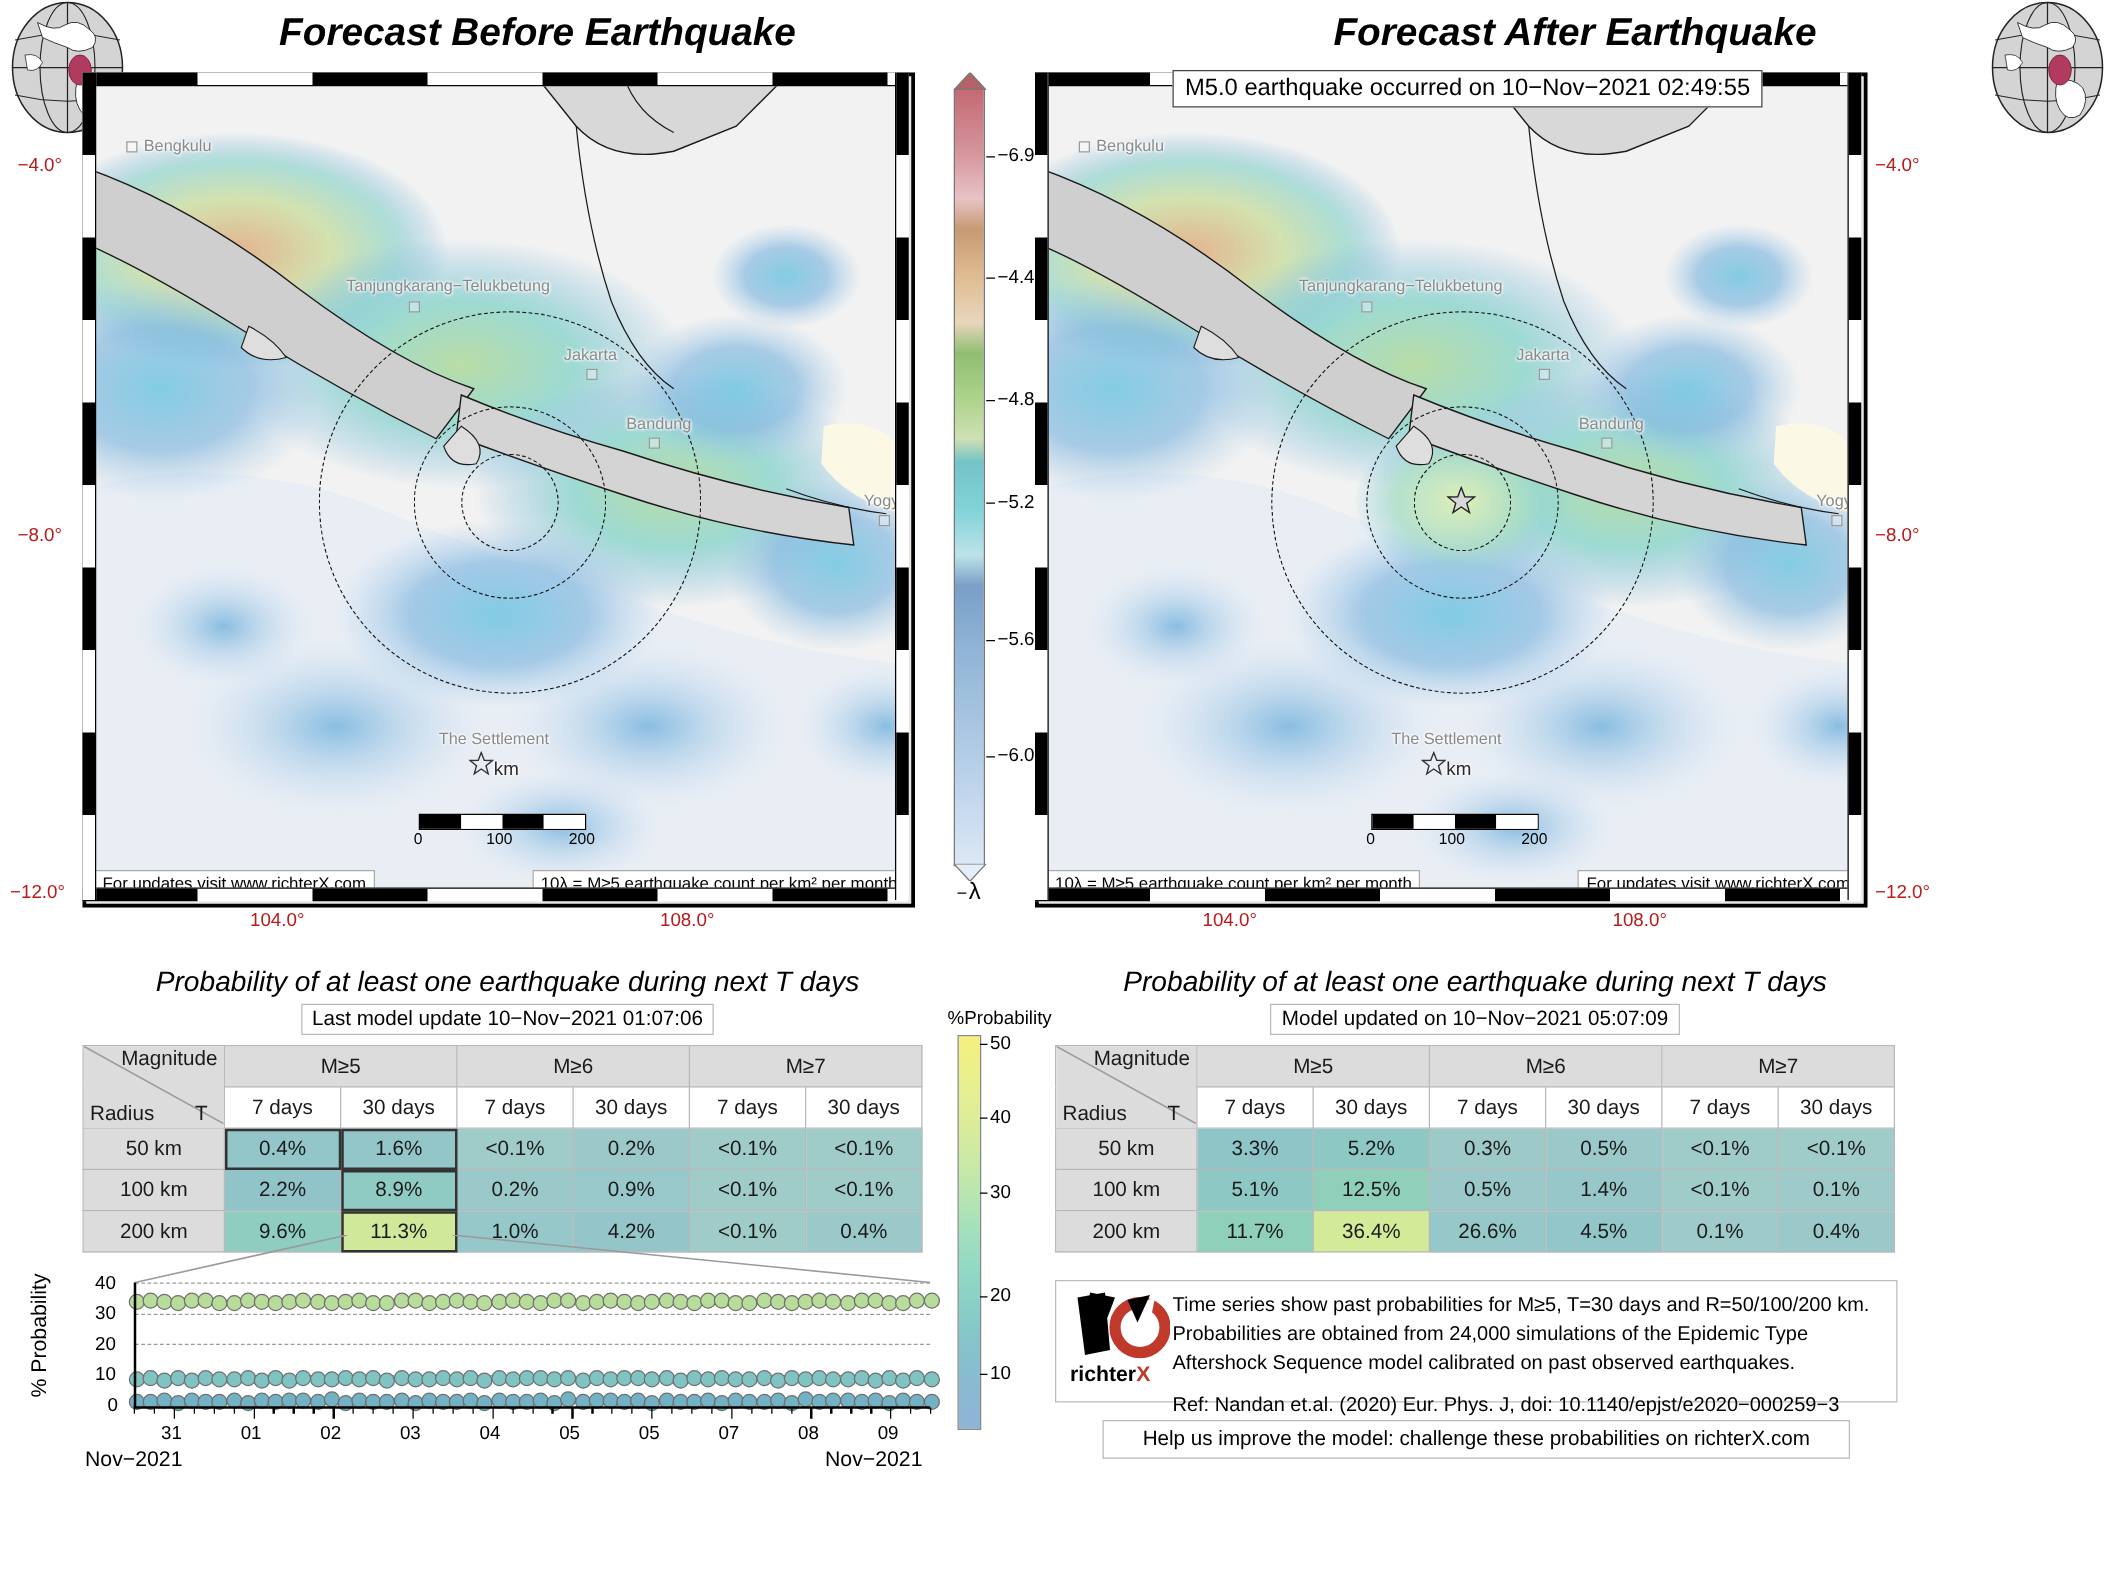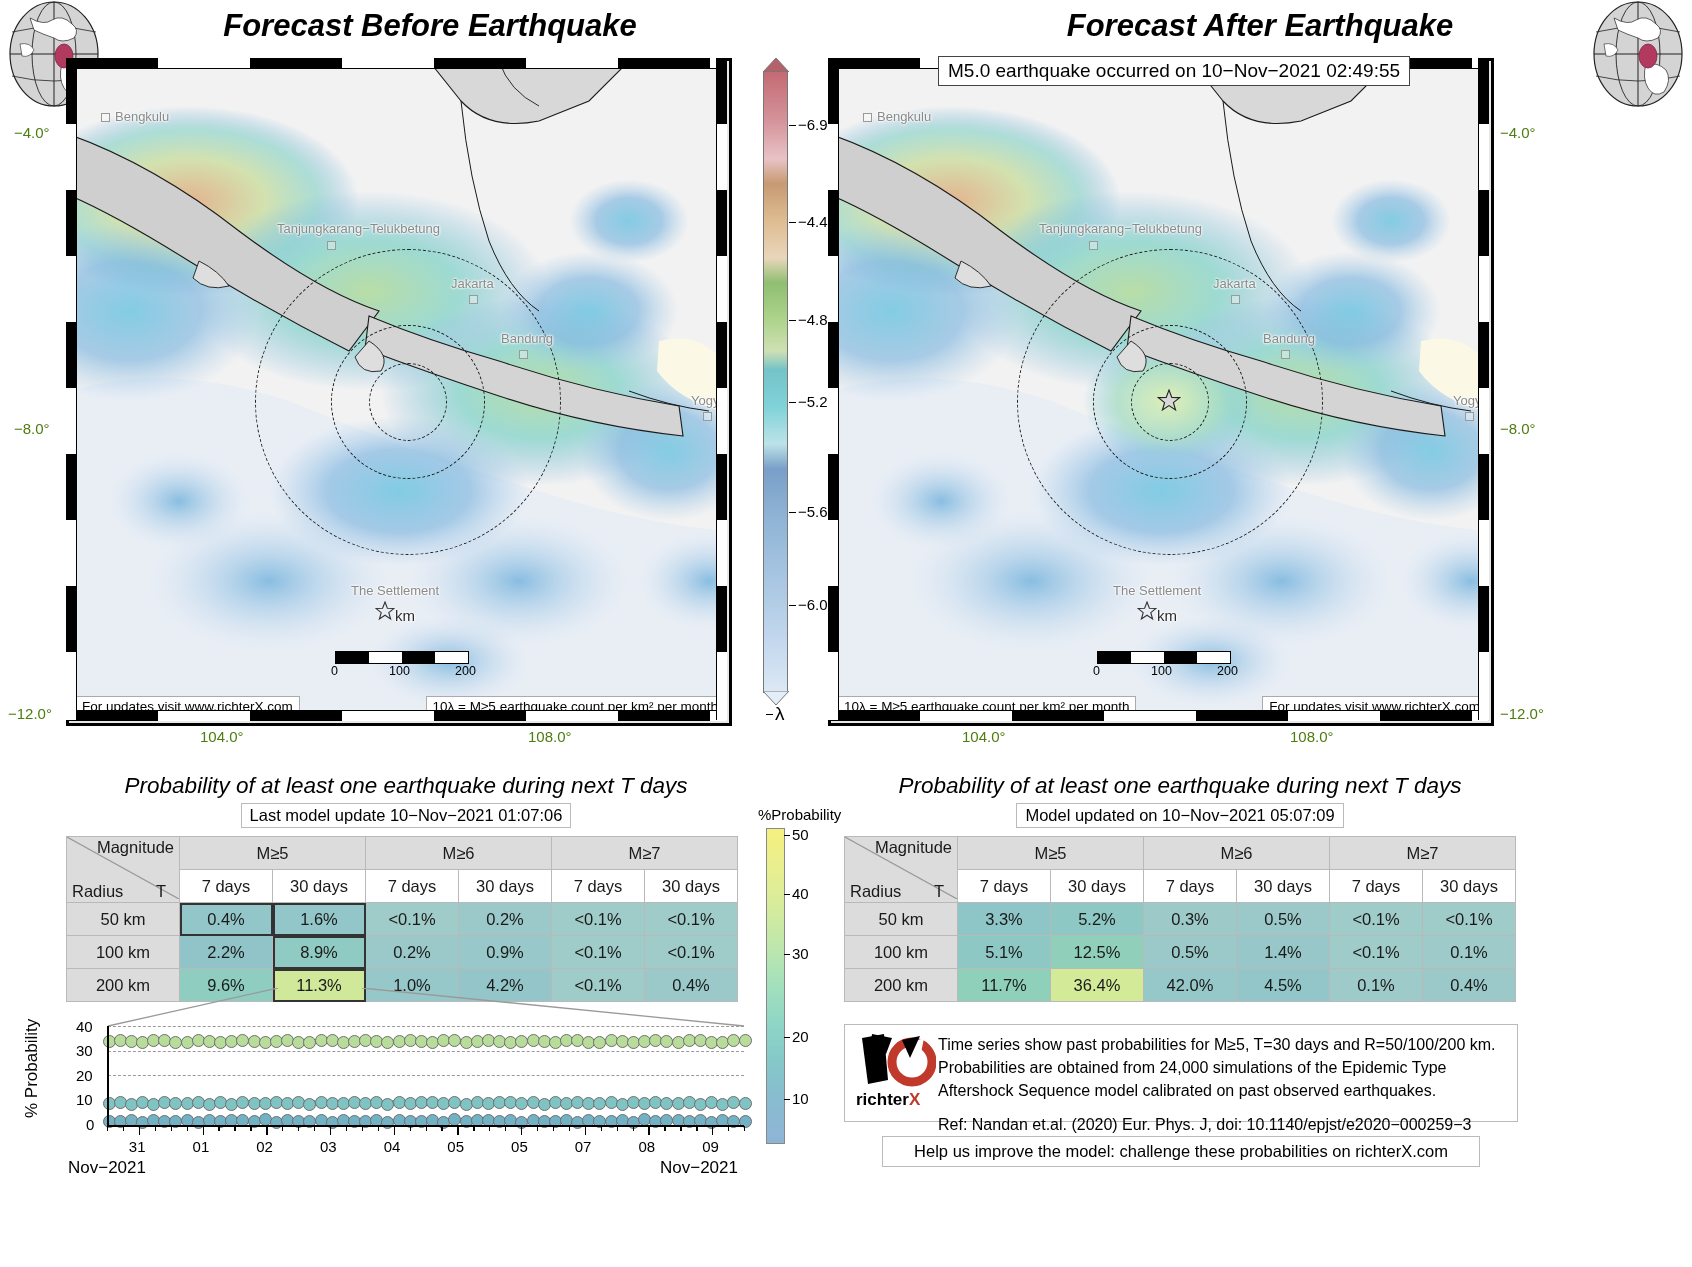--- a/index.html
+++ b/index.html
@@ -17,21 +17,21 @@
   .mapinner{position:absolute;inset:0;overflow:hidden;}
 
   
   .tickstrip{position:absolute;background:#fff;}
   .tickstrip i{position:absolute;background:#000;display:block;}
 
   .maplabel{position:absolute;color:#8a8a8a;font-size:13px;white-space:nowrap;
             text-shadow:0 0 3px #fff,0 0 3px #fff,0 0 2px #fff;}
   .citybox{position:absolute;width:7px;height:7px;border:1px solid #9a9a9a;background:rgba(255,255,255,.35);}
 
-  .axlabel{position:absolute;font-size:15px;color:#4d7c0f;white-space:nowrap;}
+  .axlabel{position:absolute;font-size:15px;color:#b91c1c;white-space:nowrap;}
 
   .footbox{position:absolute;background:#fff;border:1px solid #aaa;font-size:13.5px;
            padding:2px 6px;white-space:nowrap;color:#000;}
 
   .dashring{position:absolute;border:1.6px dashed #1a1a1a;border-radius:50%;}
 
   .scalebar{position:absolute;height:11px;border:1px solid #000;display:flex;background:#fff;}
   .scalebar i{display:block;height:100%;}
   .scaleticks{position:absolute;font-size:12.5px;color:#000;}
 
@@ -773,21 +773,21 @@
     <td class="cell" style="background:#90d0bb">12.5%</td>
     <td class="cell" style="background:#9bc9c9">0.5%</td>
     <td class="cell" style="background:#97c7c9">1.4%</td>
     <td class="cell" style="background:#9fcbc9">&lt;0.1%</td>
     <td class="cell" style="background:#9ecbc9">0.1%</td>
   </tr>
   <tr>
     <td class="rowhdr">200 km</td>
     <td class="cell" style="background:#8fd0ba">11.7%</td>
     <td class="cell" style="background:#d3ea98">36.4%</td>
-    <td class="cell" style="background:#96c7c9">42.0%</td>
+    <td class="cell" style="background:#96c7c9">26.6%</td>
     <td class="cell" style="background:#93c6c9">4.5%</td>
     <td class="cell" style="background:#9ecbc9">0.1%</td>
     <td class="cell" style="background:#9bc9c9">0.4%</td>
   </tr>
 </tbody>
   </table>
 
 <div class="infobox" style="left:844px;top:1024px;width:672px;height:96px;"></div>
 
 <svg class="logo" style="left:858px;top:1032px;" width="78" height="58" viewBox="0 0 78 58">

